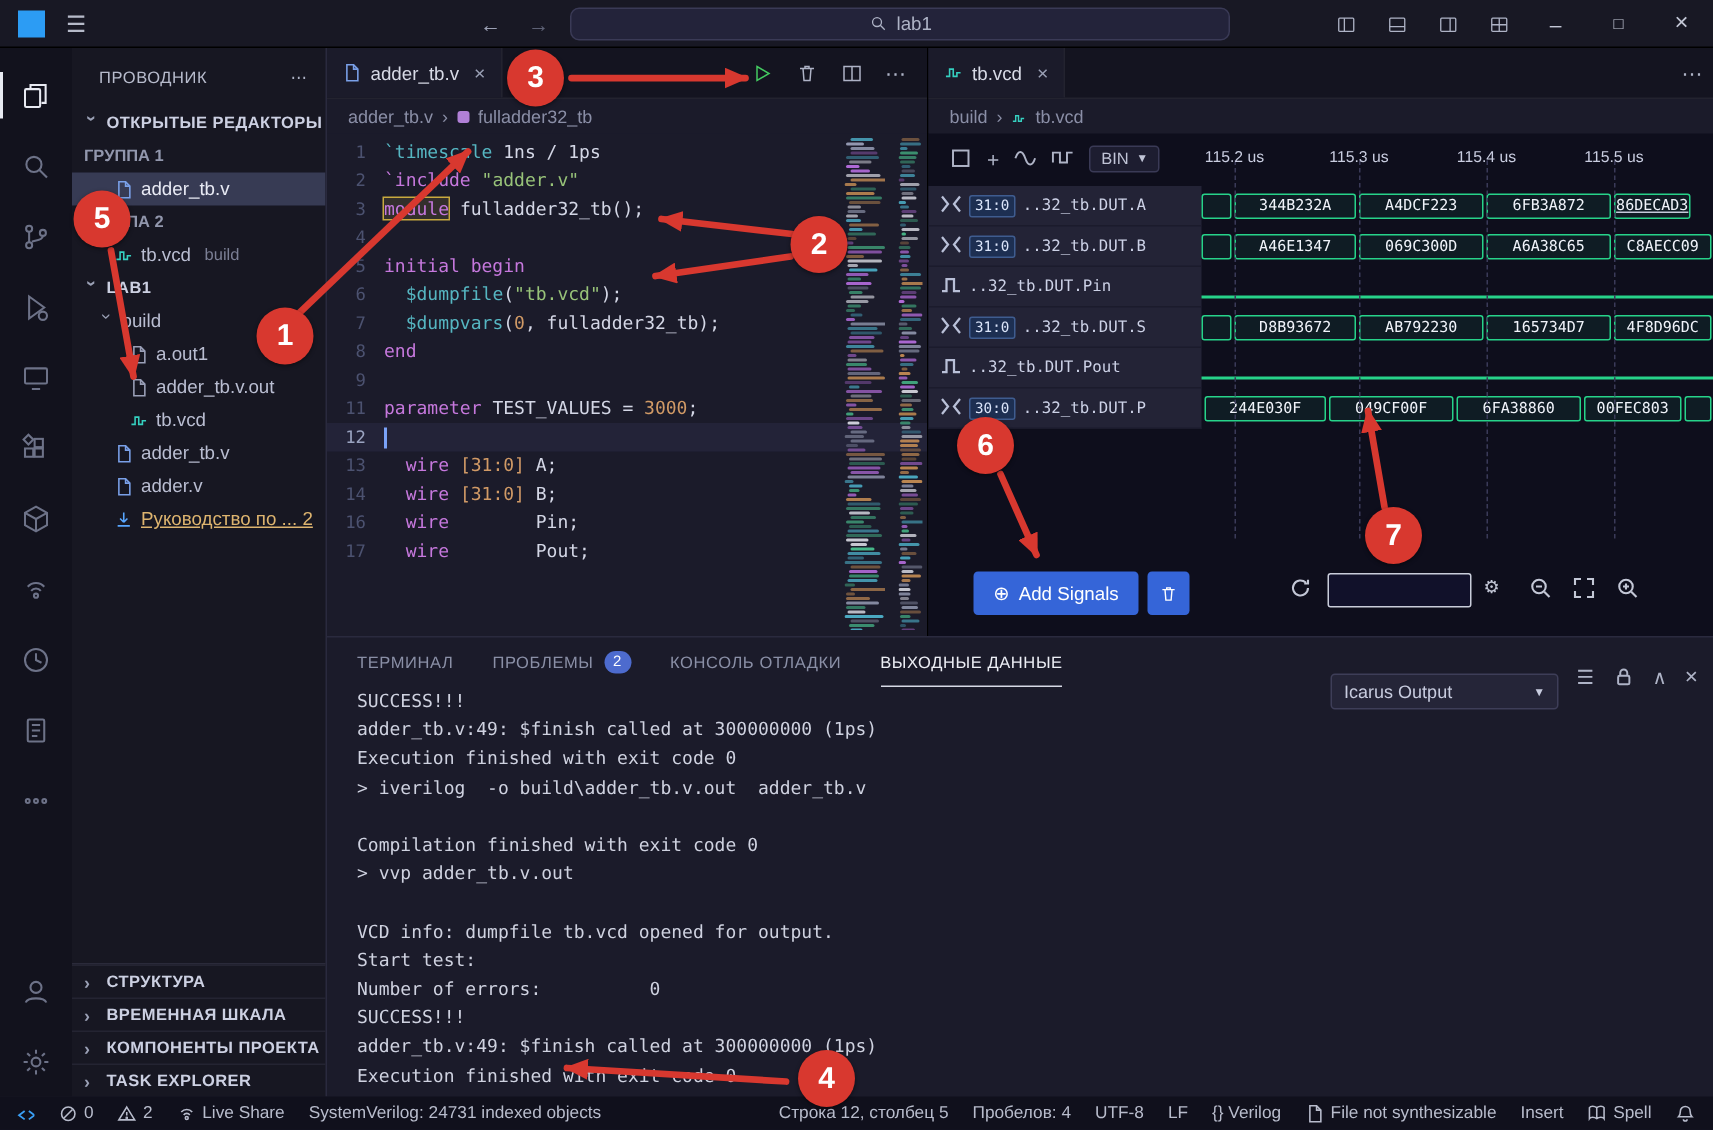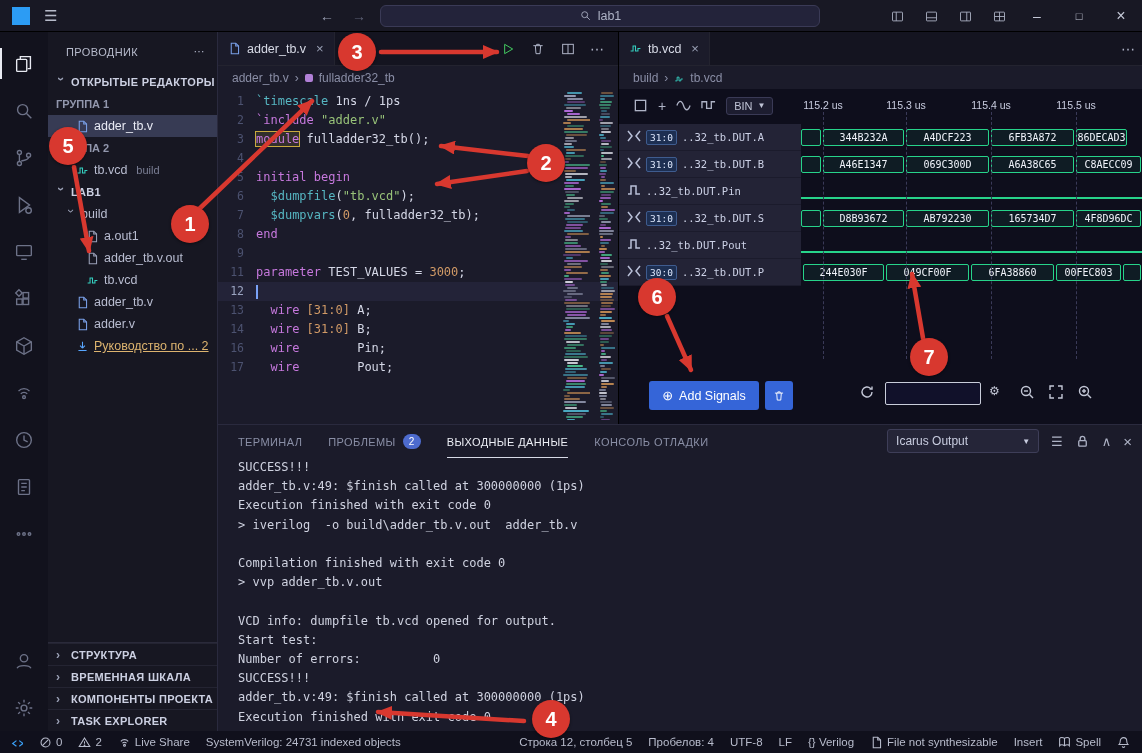--- a/index.html
+++ b/index.html
@@ -122,21 +122,21 @@
   .panel { position:absolute; left:0; top:392px; width:924px; height:307px; background:#1b1b2a;
            border-top:1px solid #2a2a3e; }
   .panel-tabs { position:absolute; top:0; left:0; right:0; height:33px; display:flex; align-items:center;
                 gap:26px; padding-left:20px; }
   .panel-tab { font-size:11px; letter-spacing:.4px; color:#8a8fa6; display:flex; align-items:center; gap:7px;
                height:33px; }
   .panel-tab.active { color:#eceef5; box-shadow:inset 0 -1px 0 #d7dae6; }
   .panel-badge { background:#4d6bce; color:#fff; border-radius:9px; font-size:10px; padding:0 6px; line-height:15px; }
   .panel-right { position:absolute; right:10px; top:4px; display:flex; align-items:center; gap:12px; }
   .out-select { width:152px; height:24px; background:#252538; border:1px solid #3e3e58; border-radius:3px;
-                display:flex; align-items:center; justify-content:space-between; padding:0 8px; color:#c8ccdf; font-size:12px; }
+                display:flex; align-items:center; justify-content:space-between; padding:0 8px; color:#c8ccdf; font-size:12px;margin-top:20px; }
   .panel-right .ic { color:#aeb3c6; font-size:13px; display:flex; }
   .panel-right svg { width:15px; height:15px; fill:none; stroke:#aeb3c6; stroke-width:1.4; }
   .terminal { position:absolute; left:20px; top:33px; right:6px; bottom:2px;
               font-family:"DejaVu Sans Mono", monospace; font-size:12px; line-height:19.2px;
               color:#cfd2e0; white-space:pre; }
 
   
   .statusbar { position:absolute; left:0; top:731px; width:1142px; height:22px; background:#10101c;
                display:flex; align-items:center; font-size:11.5px; color:#b8bccc; }
   .sb-left { display:flex; align-items:center; gap:16px; padding-left:8px; flex:1; }
@@ -762,21 +762,21 @@
                 <div class="bus-cell" style="left: 0px; width: 20px;"></div>
                 <div class="bus-cell" style="left: 22px; width: 81px;">
                   <span>344B232A</span>
                 </div>
                 <div class="bus-cell" style="left: 105px; width: 83px;">
                   <span>A4DCF223</span>
                 </div>
                 <div class="bus-cell" style="left: 190px; width: 83px; align-items: center;">
                   <span>6FB3A872</span>
                 </div>
-                <div class="bus-cell" style="left: 275px; width: 51px;">
+                <div class="bus-cell" style="left: 275px; width: 51px; text-decoration: underline;">
                   <span>86DECAD3</span>
                 </div>
               </div>
               <div class="wave-row">
                 <div class="bus-cell" style="left: 0px; width: 20px;"></div>
                 <div class="bus-cell" style="left: 22px; width: 81px;">
                   <span>A46E1347</span>
                 </div>
                 <div class="bus-cell" style="left: 105px; width: 83px;">
                   <span>069C300D</span>
@@ -877,25 +877,25 @@
 
     <div class="panel">
       <div class="panel-tabs">
           <div class="panel-tab">
             <span>ТЕРМИНАЛ</span>
           </div>
           <div class="panel-tab">
             <span>ПРОБЛЕМЫ</span>
             <span class="panel-badge">2</span>
           </div>
+          <div class="panel-tab">
+            <span>КОНСОЛЬ ОТЛАДКИ</span>
+          </div>
           <div class="panel-tab active">
             <span>ВЫХОДНЫЕ ДАННЫЕ</span>
-          </div>
-          <div class="panel-tab">
-            <span>КОНСОЛЬ ОТЛАДКИ</span>
           </div>
         </div>
       <div class="panel-right">
         <div class="out-select">
           <span>Icarus Output</span>
             <span style="font-size:8px;">▼</span>
         </div>
         <span class="ic">☰</span>
         <span class="ic">
             <svg viewBox="0 0 16 16">

